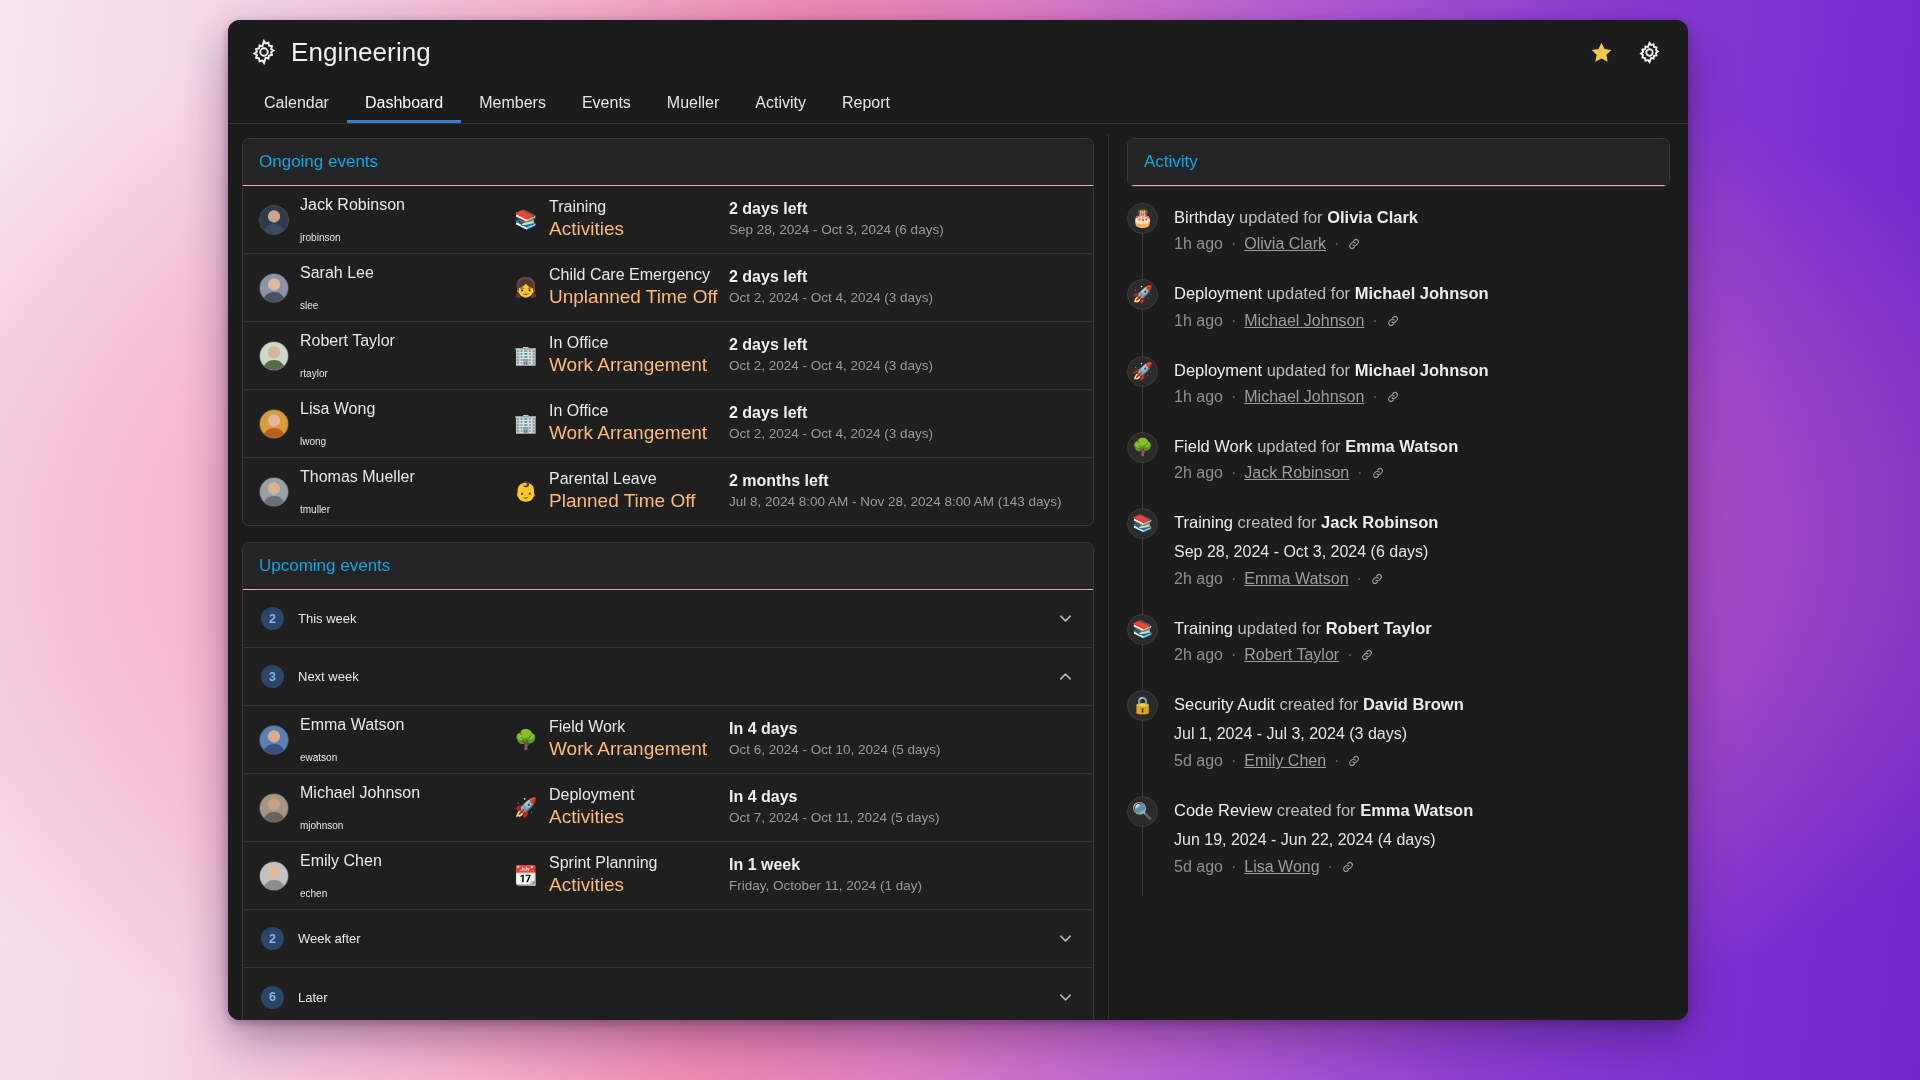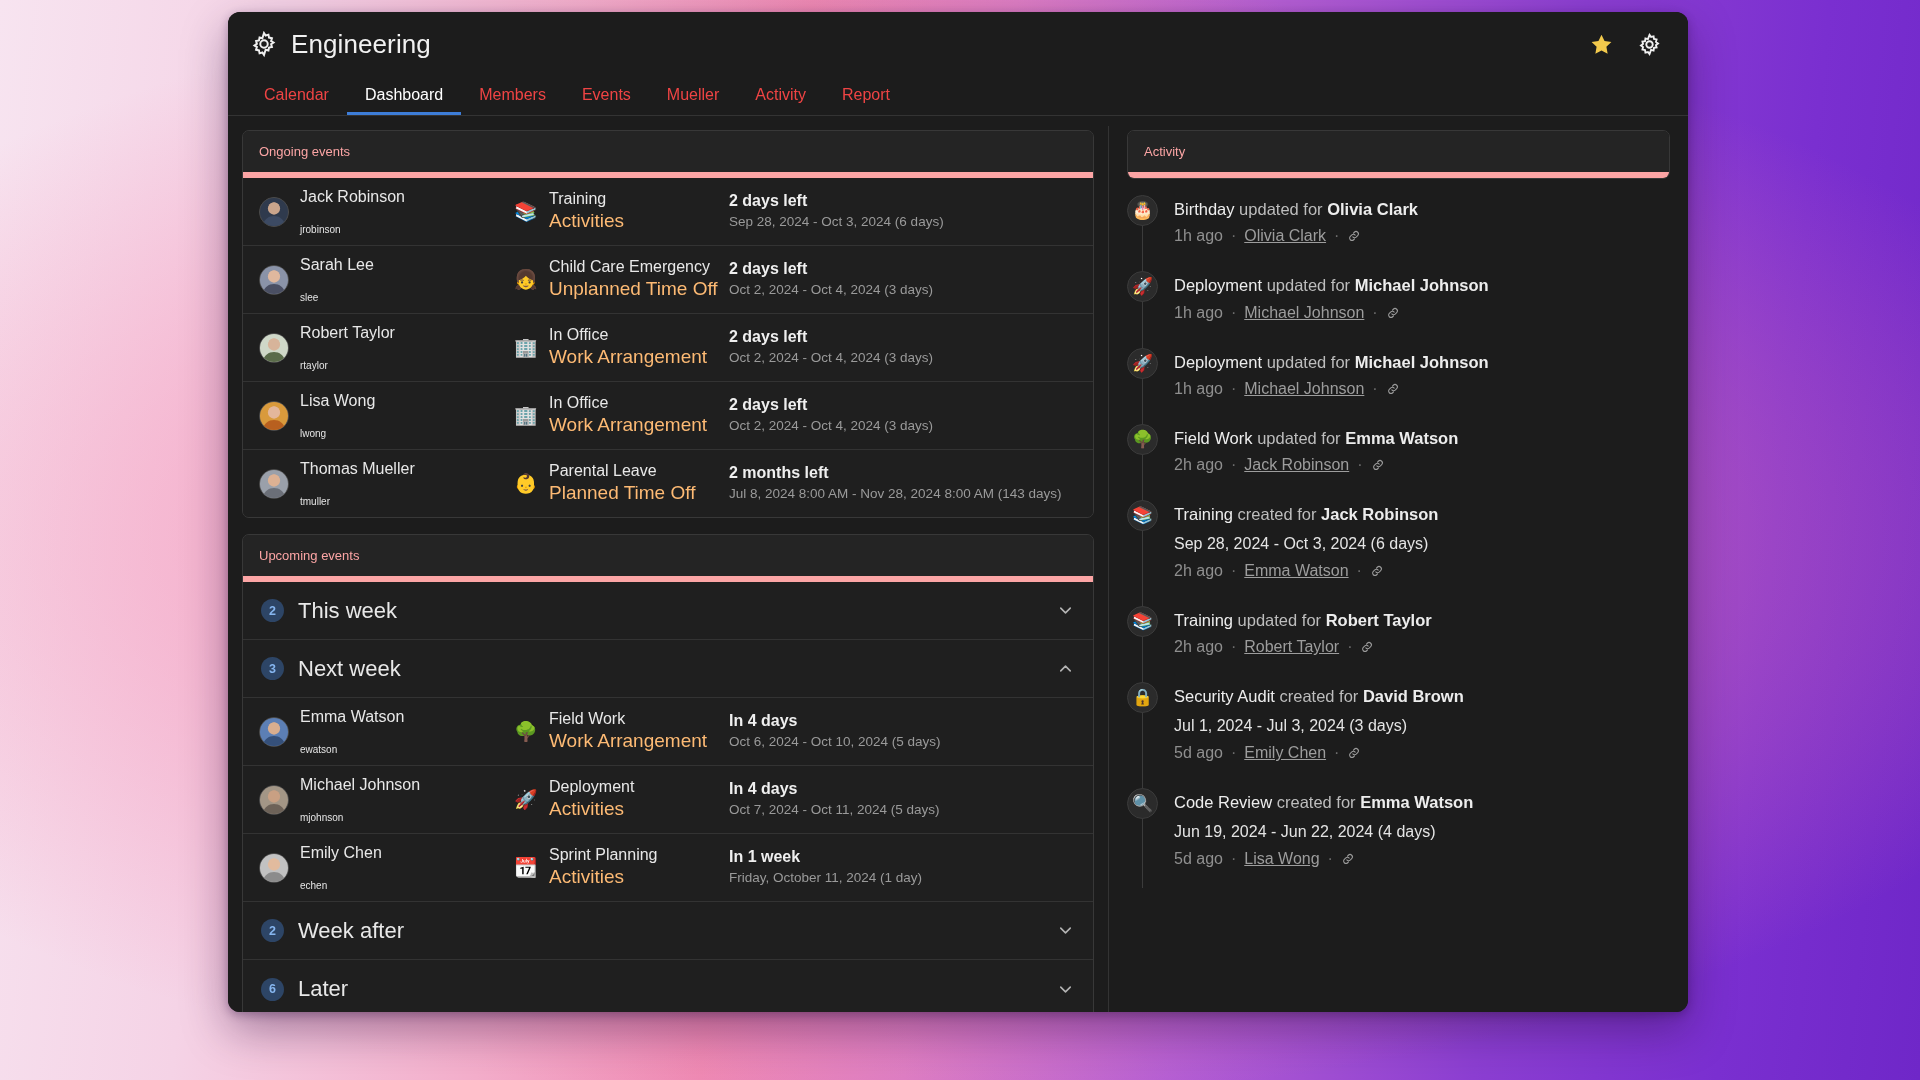--- a/index.html
+++ b/index.html
@@ -29,21 +29,21 @@
         #f4aecb 29%,
         #ef8ab4 40%,
         #dd7ec4 50%,
         #b55fd4 63%,
         #8c3fd2 78%,
         #7a2fd0 90%,
         #6f27c8 100%);
   }
   .window {
     position:absolute;
-    left:228px; top:12px;
+    left:228px; top:20px;
     width:1460px; height:1000px;
     background:#1c1c1c;
     border-radius:12px;
     box-shadow: 0 18px 46px rgba(40,10,60,0.40), 0 3px 10px rgba(40,10,60,0.30);
     overflow:hidden;
     display:flex; flex-direction:column;
   }
   
   .titlebar {
     height:64px; flex:0 0 64px;
@@ -57,21 +57,21 @@
   .title-right { margin-left:auto; display:flex; align-items:center; gap:22px; }
   .icon-btn { width:26px;height:26px;display:flex;align-items:center;justify-content:center;cursor:pointer; }
   .tabs {
     flex:0 0 40px; height:40px;
     display:flex; align-items:flex-end; gap:0;
     padding:0 22px;
     border-bottom:1px solid #333;
     background:#1c1c1c;
   }
   .tab {
-    font-size:16px; color:#ef4444;
+    font-size:16px; color:#e5e5e5;
     padding:0 18px 9px 18px;
     cursor:pointer;
     border-bottom:3px solid transparent;
     line-height:1;
     white-space:nowrap;
   }
   .tab:first-child { margin-left:-4px; }
   .tab.active { color:#ffffff; border-bottom-color:#3d7dd8; }
   
   .content { flex:1; display:flex; min-height:0; background:#1c1c1c; }
@@ -81,22 +81,22 @@
 
   .card {
     border:1px solid #383838;
     border-radius:7px;
     background:#242424;
     overflow:hidden;
   }
   .card + .card { margin-top:16px; }
   .card-head {
     padding:13px 16px;
-    font-size:13px; color:#fca5a5;
-    border-bottom:6px solid #fca5a5;
+    font-size:17px; color:#0ea5e9;
+    border-bottom:1px solid #fca5a5;
     background:#242424;
   }
   .card-body { background:#1f1f1f; }
 
   
   .ev-row {
     display:flex; align-items:center;
     padding:9px 16px;
     border-bottom:1px solid #333;
     min-height:56px;
@@ -132,21 +132,21 @@
     min-height:58px;
   }
   .acc-row:last-child { border-bottom:none; }
   .badge {
     width:23px;height:23px;border-radius:50%;
     background:#2d4566; color:#86b6f0;
     font-size:12.5px; font-weight:700;
     display:flex;align-items:center;justify-content:center;
     flex:0 0 23px;
   }
-  .acc-label { font-size:22px; color:#e8e8e8; }
+  .acc-label { font-size:13px; color:#e8e8e8; }
   .chev { margin-left:auto; color:#b3b3b3; display:flex; }
   .acc-panel { border-bottom:1px solid #333; }
 
   
   .act-list { position:relative; padding:16px 0 0 0; }
   .act-line {
     position:absolute; left:15px; top:34px; bottom:6px;
     width:1px; background:#3b3b3b;
   }
   .act-item { position:relative; display:flex; gap:16px; padding:0 0 26px 0; }

